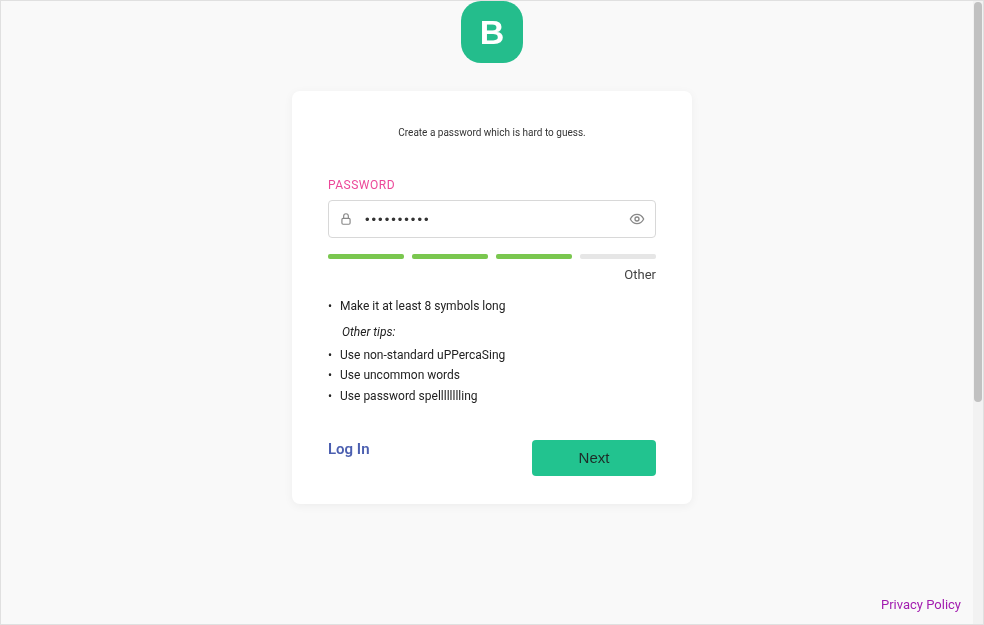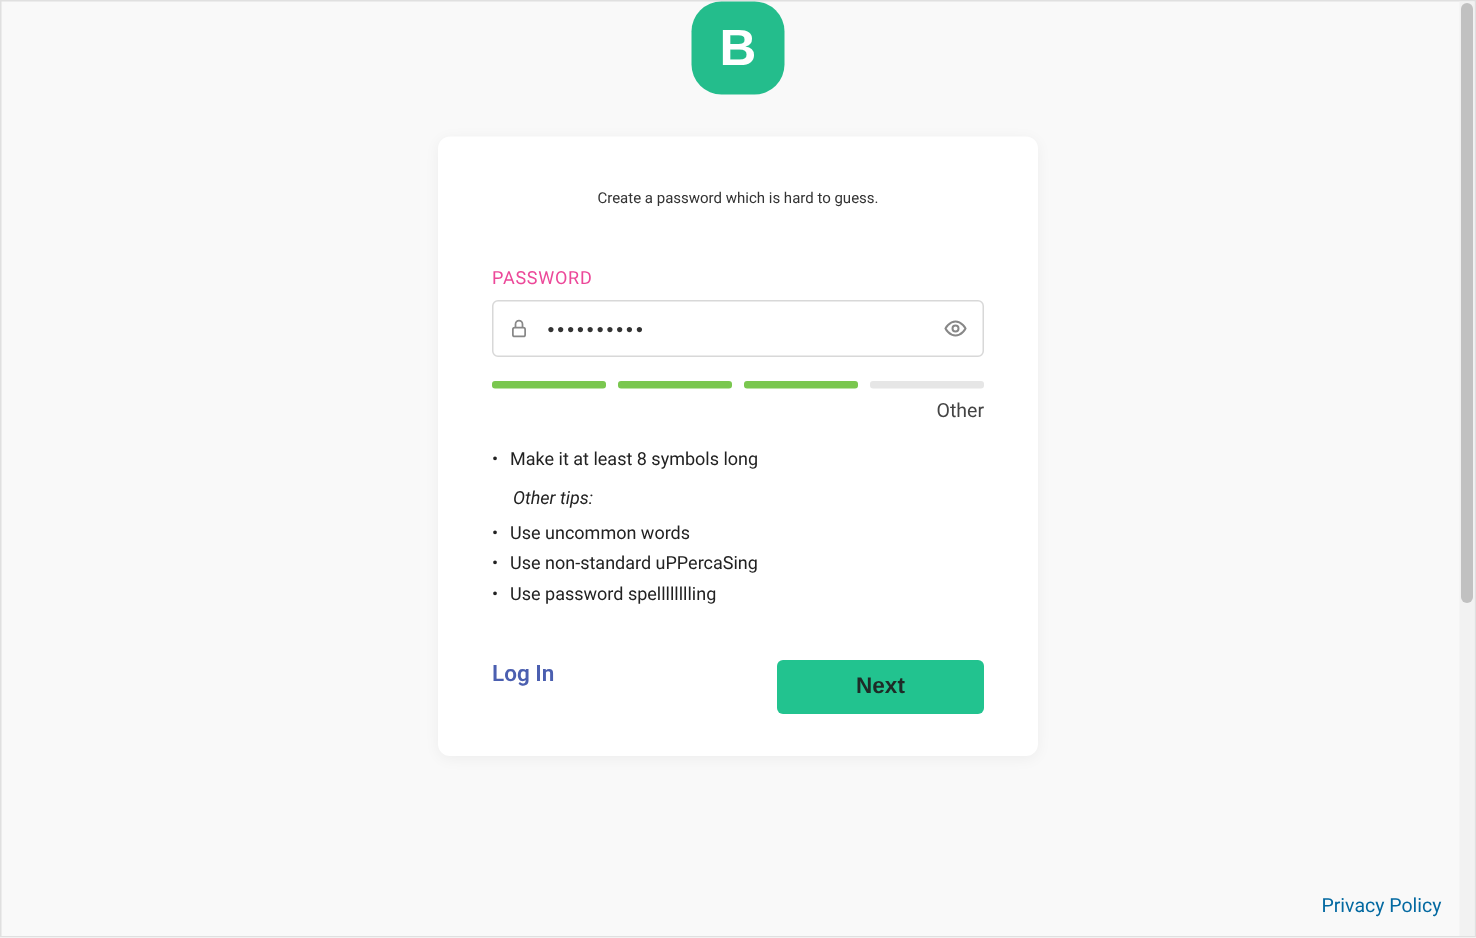--- a/index.html
+++ b/index.html
@@ -20,22 +20,22 @@
   .strength-row { display: flex; gap: 8px; margin-top: 16px; }
   .strength-seg { flex: 1; height: 5px; border-radius: 2px; background: #e6e6e6; }
   .strength-seg.on { background: #7ac74f; }
   .strength-label { text-align: right; font-size: 13px; color: #444; margin-top: 8px; }
   .tips { margin-top: 14px; font-size: 12px; color: #222; line-height: 1.7; }
   .tips .bullet { display: flex; }
   .tips .bullet::before { content: "•"; margin-right: 8px; }
   .other-tips { margin: 6px 0 2px 14px; font-style: italic; }
   .actions { display: flex; justify-content: space-between; margin-top: 34px; }
   .login-link { color: #4b5fb0; font-size: 15px; font-weight: 600; text-decoration: none; cursor: pointer; }
-  .next-btn { background: #22c38f; color: #1e2b27; border: none; border-radius: 4px; width: 138px; height: 36px; font-size: 15px; font-weight: 700; cursor: pointer; }
-  .privacy { position: absolute; right: 22px; bottom: 12px; color: #0369a1; font-size: 13px; cursor: pointer; }
+  .next-btn { background: #22c38f; color: #1e2b27; border: none; border-radius: 4px; width: 124px; height: 36px; font-size: 15px; font-weight: 400; cursor: pointer; }
+  .privacy { position: absolute; right: 22px; bottom: 12px; color: #a21caf; font-size: 13px; cursor: pointer; }
 </style>
 </head>
 <body>
 
 <div class="viewport">
 
   <div class="logo">
     <span class="logo-letter">B</span>
   </div>
 
@@ -62,24 +62,24 @@
       <div class="strength-seg"></div>
     </div>
     <div class="strength-label">Other</div>
 
     <div class="tips">
       <div class="bullet">
           <span>Make it at least 8 symbols long</span>
         </div>
       <div class="other-tips">Other tips:</div>
       <div class="bullet">
-          <span>Use uncommon words</span>
+          <span>Use non-standard uPPercaSing</span>
         </div>
       <div class="bullet">
-          <span>Use non-standard uPPercaSing</span>
+          <span>Use uncommon words</span>
         </div>
       <div class="bullet">
           <span>Use password spelllllllling</span>
         </div>
     </div>
 
     <div class="actions">
       <a class="login-link">Log In</a>
       <button class="next-btn">Next</button>
     </div>

